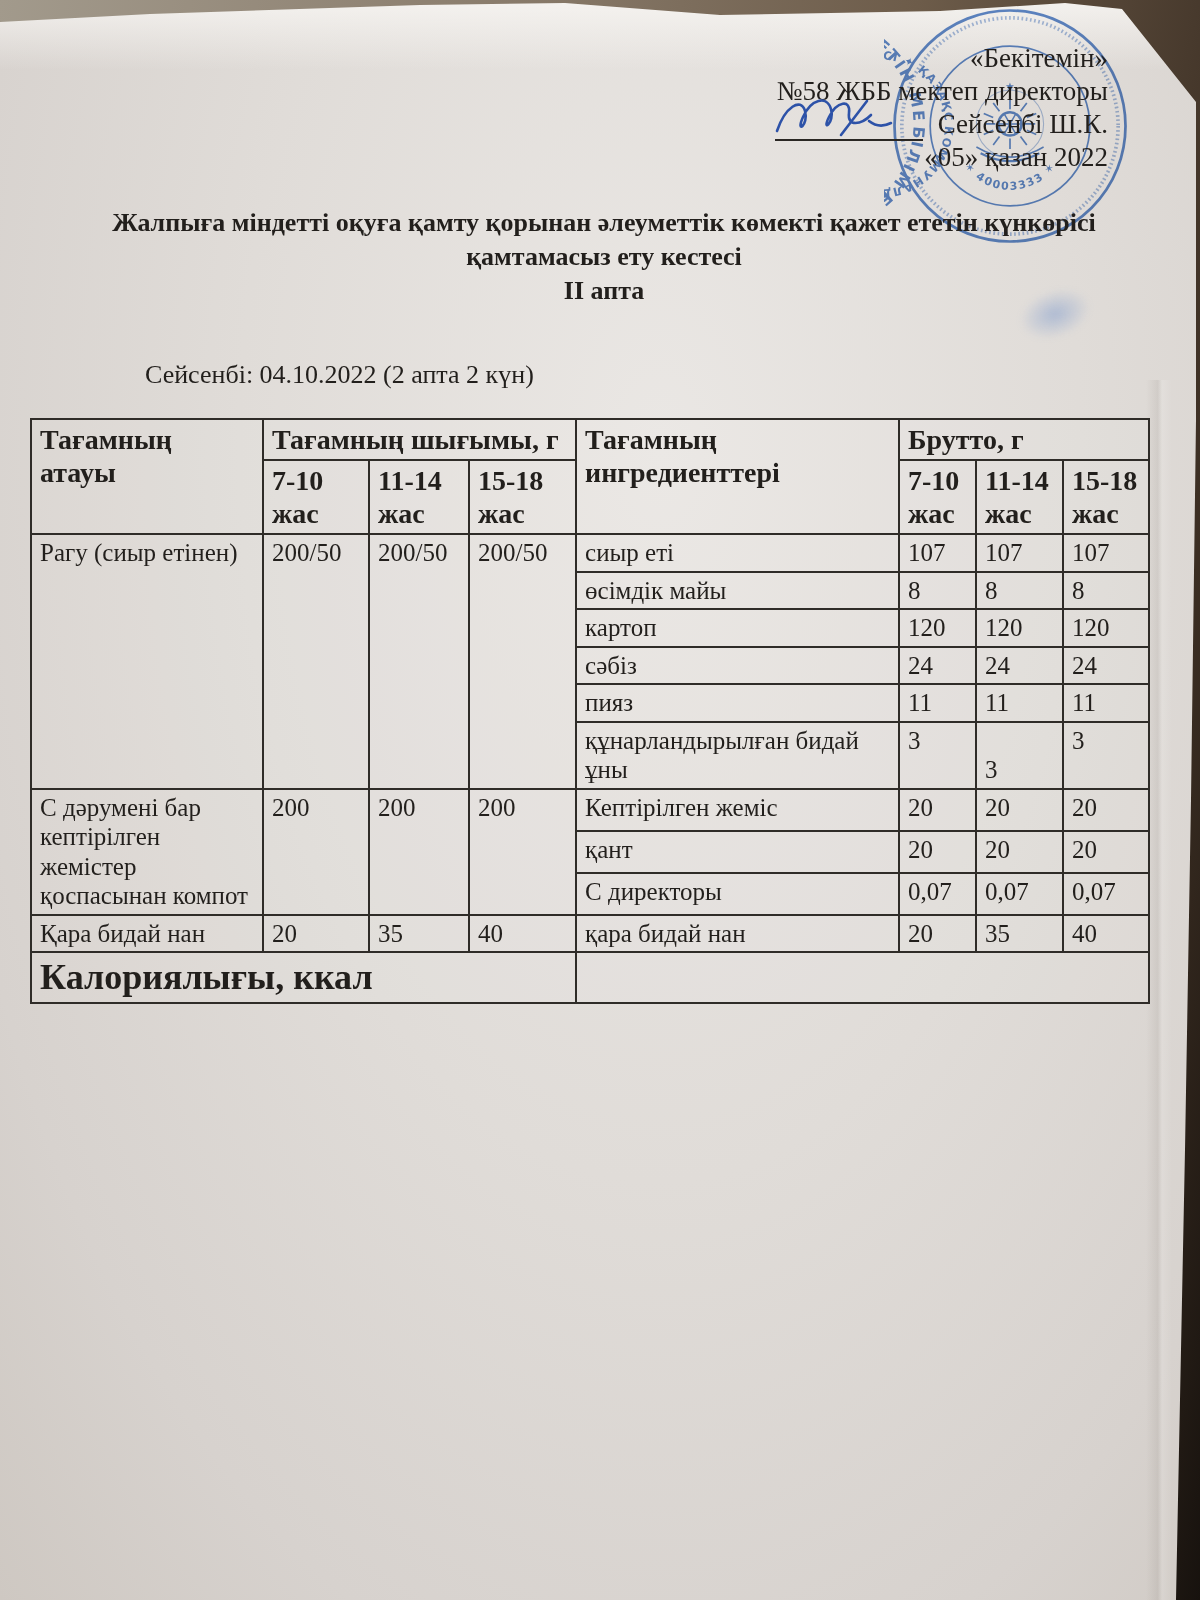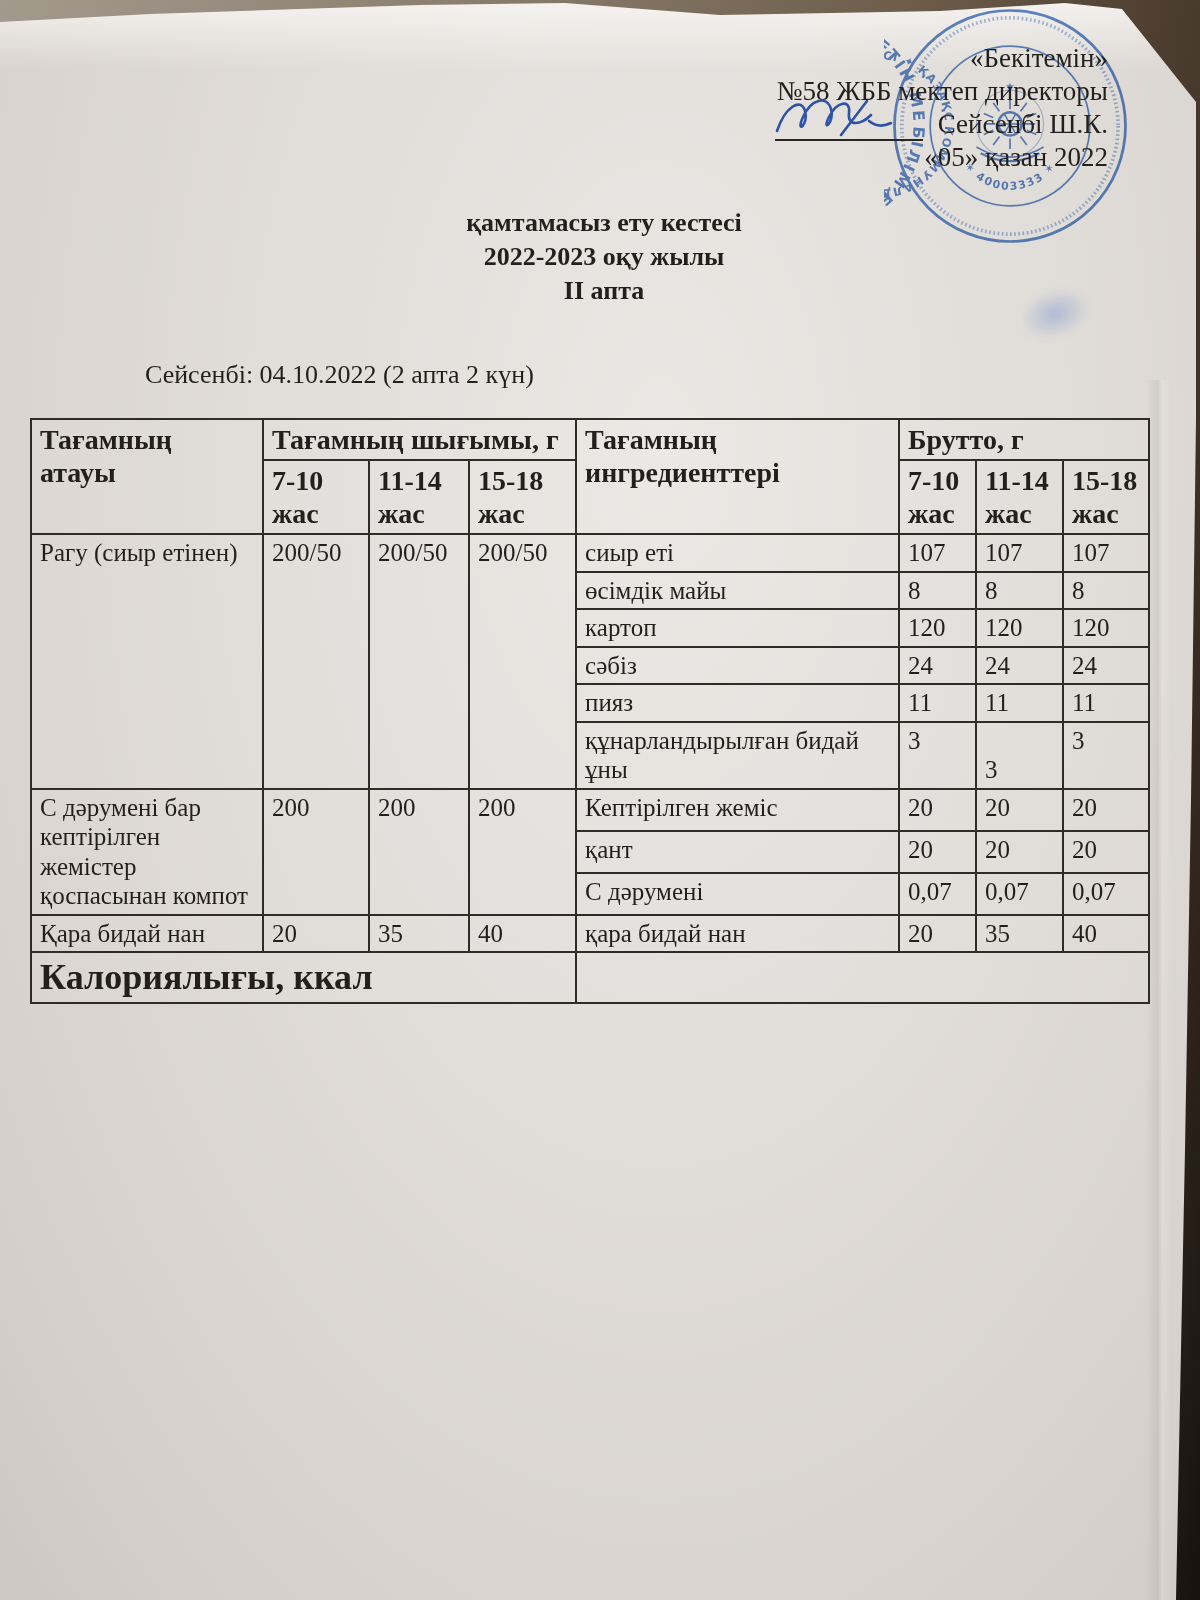--- a/index.html
+++ b/index.html
@@ -100,22 +100,22 @@
       </span>
       <span>Сейсенбі Ш.К.</span>
     </div>
     <div>«05» қазан 2022</div>
   </div>
 
   <div class="smudge"></div>
   <div class="crease"></div>
 
   <div class="titleblock">
+    <div>Жалпыға міндетті оқуға қамту қорынан әлеуметтік көмекті қажет ететін күнкөрісі</div>
     <div>қамтамасыз ету кестесі</div>
-    <div>2022-2023 оқу жылы</div>
     <div>II апта</div>
   </div>
 
   <div class="day">Сейсенбі: 04.10.2022 (2 апта 2 күн)</div>
 
   <table class="menu">
     <colgroup>
       <col style="width:232px">
         <col style="width:106px">
         <col style="width:100px">
@@ -201,21 +201,21 @@
         <td>20</td>
         <td>20</td>
       </tr>
       <tr>
         <td>қант</td>
         <td>20</td>
         <td>20</td>
         <td>20</td>
       </tr>
       <tr>
-        <td>С дәрумені</td>
+        <td>С директоры</td>
         <td>0,07</td>
         <td>0,07</td>
         <td>0,07</td>
       </tr>
 
       <tr>
         <td>Қара бидай нан</td>
         <td>20</td>
         <td>35</td>
         <td>40</td>

